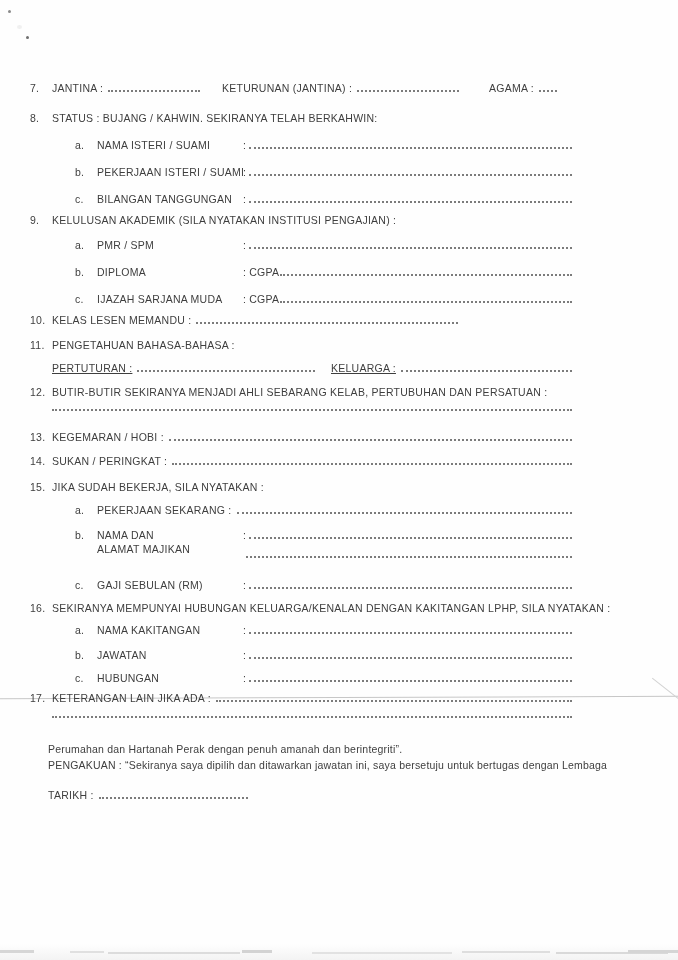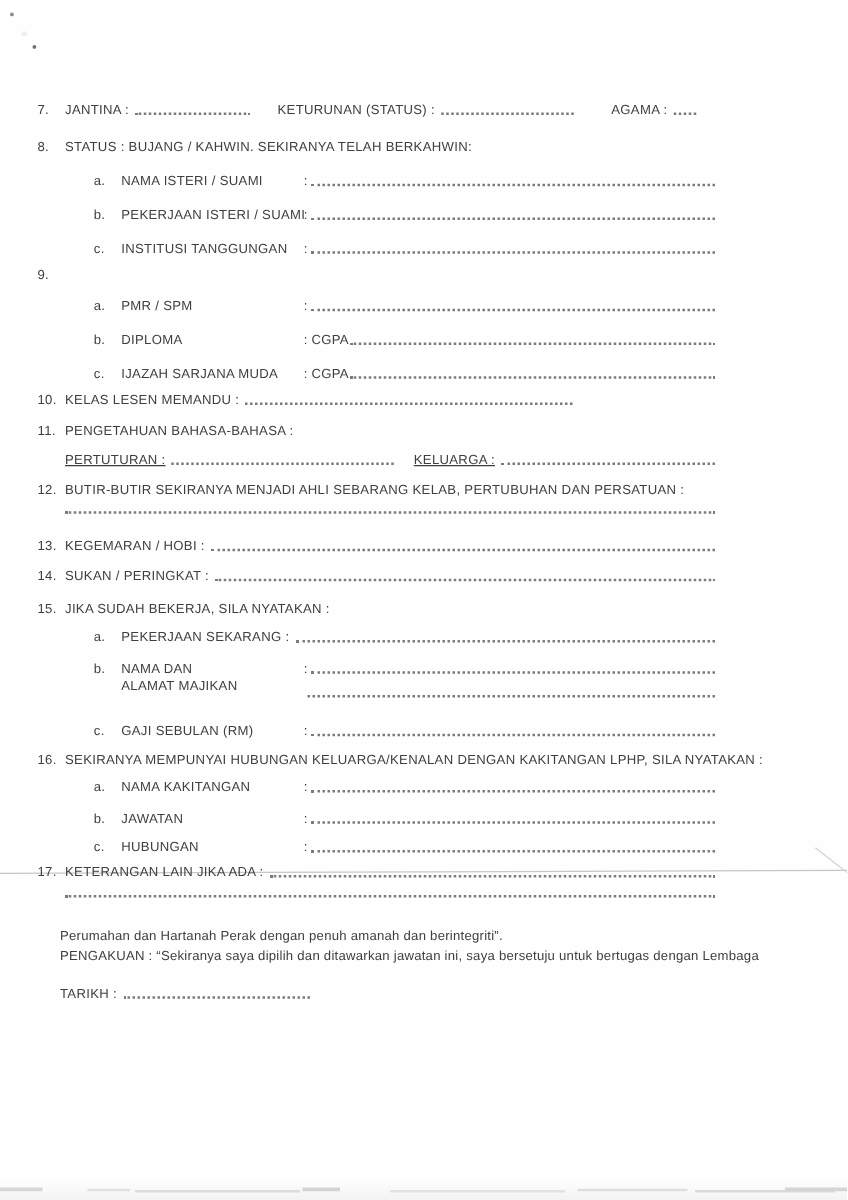--- a/index.html
+++ b/index.html
@@ -63,21 +63,21 @@
   <div class="speck s1"></div>
   <div class="speck s2"></div>
 
   <div class="row" style="top:82px">
     <span class="num">7.</span>
     <span class="group" style="width:148px;padding-right:22px">
       <span class="lbl">JANTINA :</span>
       <span class="dots"></span>
     </span>
     <span class="group" style="width:237px;padding-right:30px">
-      <span class="lbl">KETURUNAN (STATUS) :</span>
+      <span class="lbl">KETURUNAN (JANTINA) :</span>
       <span class="dots"></span>
     </span>
     <span class="group fill" style="padding-right:42px">
       <span class="lbl">AGAMA :</span>
       <span class="dots"></span>
     </span>
   </div>
 
   <div class="row hdr" style="top:112px">
     <span class="num">8.</span>
@@ -90,27 +90,28 @@
     <span class="dots"></span>
   </div>
   <div class="row sub" style="top:166px">
     <span class="subnum">b.</span>
     <span class="sublbl">PEKERJAAN ISTERI / SUAMI</span>
     <span class="colon">:</span>
     <span class="dots"></span>
   </div>
   <div class="row sub" style="top:193px">
     <span class="subnum">c.</span>
-    <span class="sublbl">INSTITUSI TANGGUNGAN</span>
+    <span class="sublbl">BILANGAN TANGGUNGAN</span>
     <span class="colon">:</span>
     <span class="dots"></span>
   </div>
 
   <div class="row hdr" style="top:214px">
     <span class="num">9.</span>
+    <span class="lbl">KELULUSAN AKADEMIK (SILA NYATAKAN INSTITUSI PENGAJIAN) :</span>
   </div>
   <div class="row sub" style="top:239px">
     <span class="subnum">a.</span>
     <span class="sublbl">PMR / SPM</span>
     <span class="colon">:</span>
     <span class="dots"></span>
   </div>
   <div class="row sub" style="top:266px">
     <span class="subnum">b.</span>
     <span class="sublbl">DIPLOMA</span>

